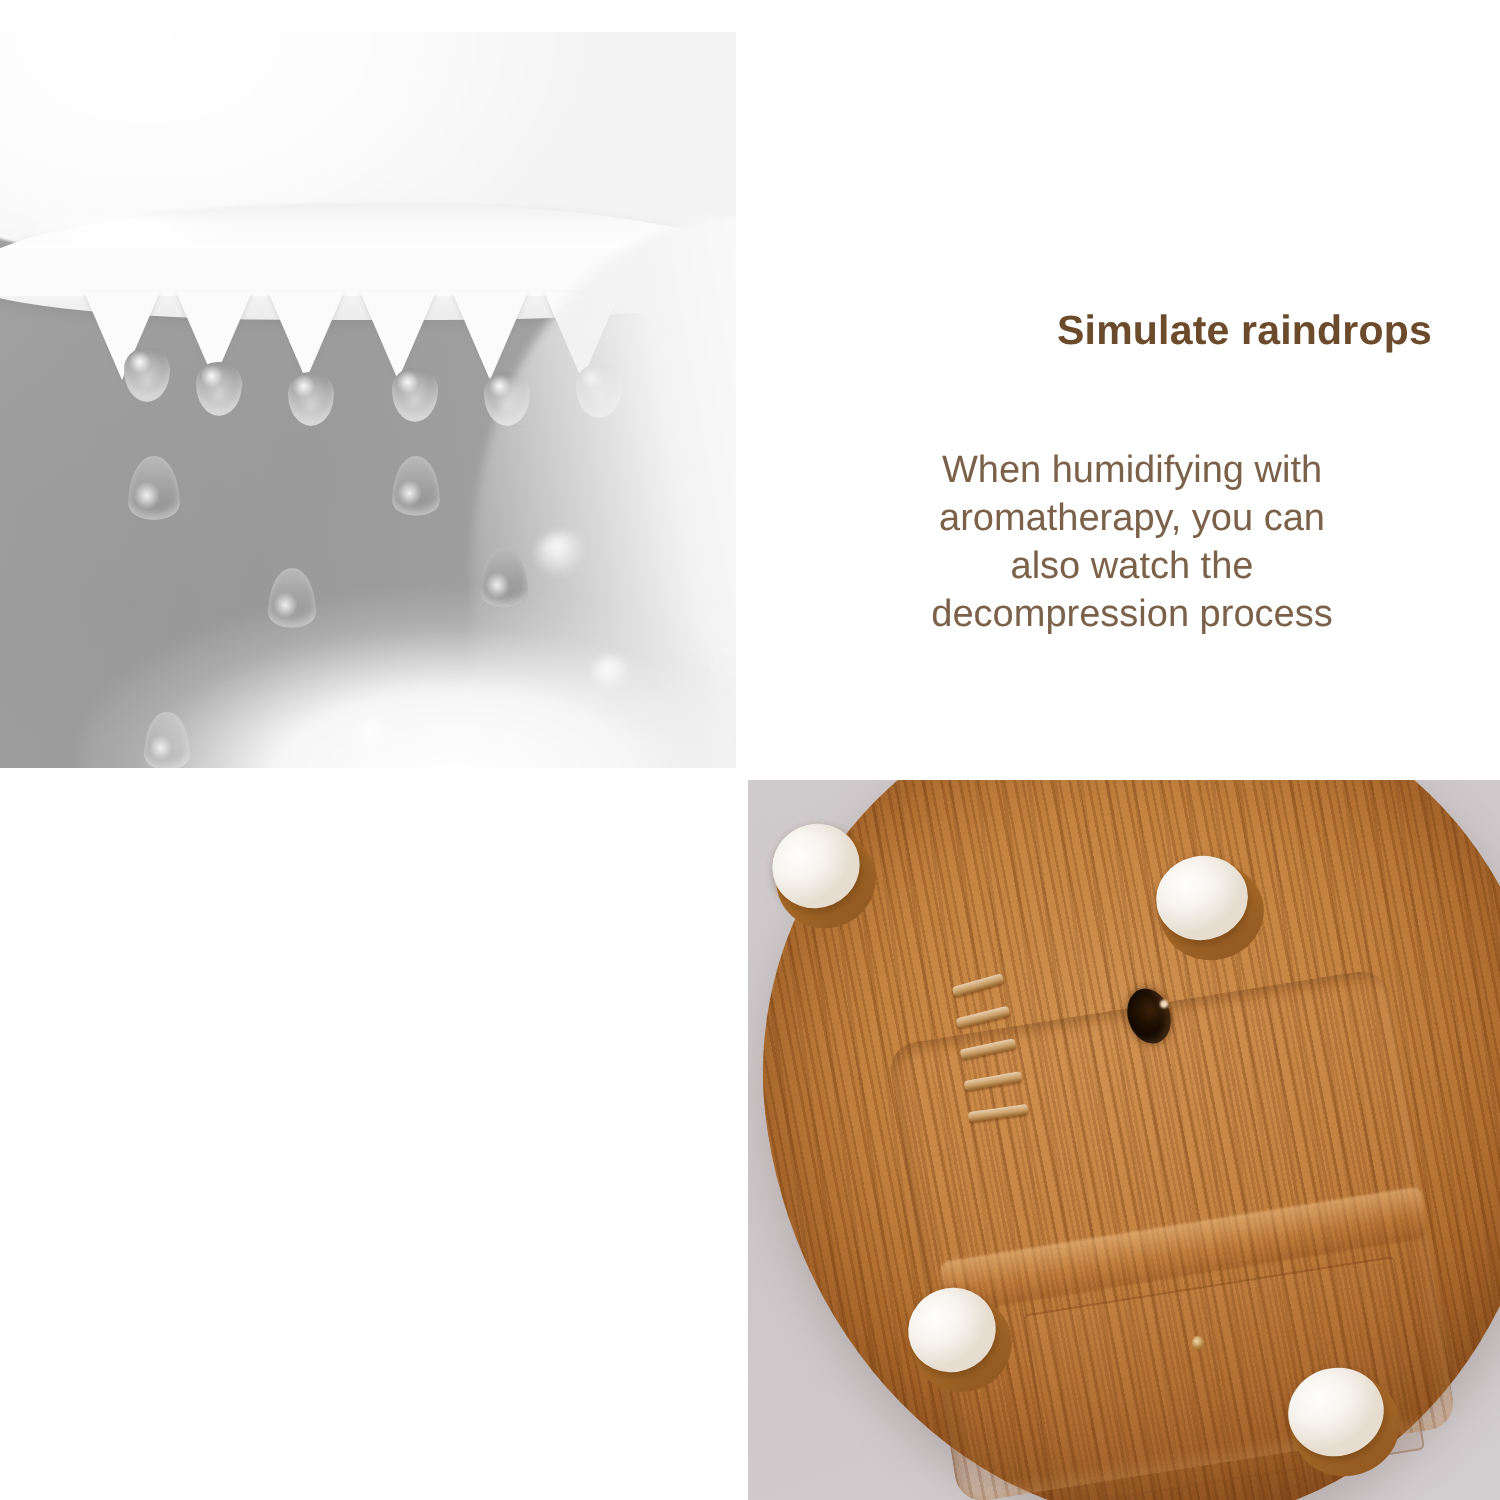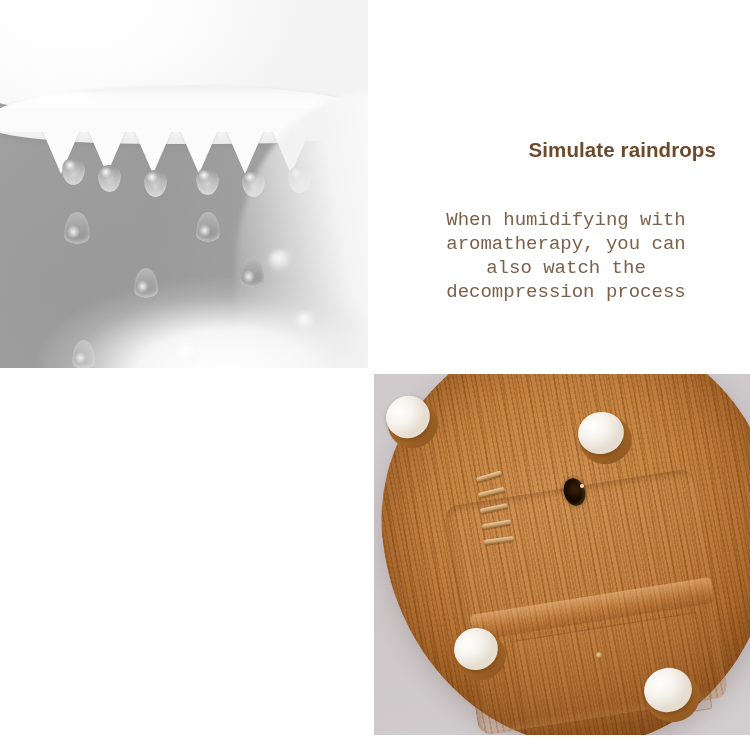--- a/index.html
+++ b/index.html
@@ -16,21 +16,21 @@
   }
   #page {
     position: relative;
     width: 750px;
     height: 750px;
     background: #ffffff;
     overflow: hidden;
   }
 
   
-  .panel { position: absolute; overflow: hidden; }
+  .panel { position: absolute; overflow: hidden; margin-top: 16px; }
 
   
   #photo-raindrops {
     left: 0; top: 0; width: 368px; height: 368px;
     background: #9e9e9e;
   }
   
   #rd-backdrop {
     position: absolute; inset: 0;
     background:
@@ -241,21 +241,21 @@
     white-space: nowrap;
   }
   .feature-body {
     position: absolute;
     font-size: 19px;
     line-height: 24px;
     color: #7b6149;
     white-space: pre-line;
   }
   #rd-heading { right: 34px; top: 138px; }
-  #rd-body    { right: 34px; top: 208px; text-align: center; width: 300px; font-family: Liberation Mono, monospace; }
+  #rd-body    { right: 34px; top: 208px; text-align: center; width: 300px; }
 </style>
 </head>
 <body>
 
 <div id="page">
 
   <div class="panel" id="photo-raindrops">
 
     <div id="rd-backdrop"></div>
     <div id="rd-topbody"></div>

